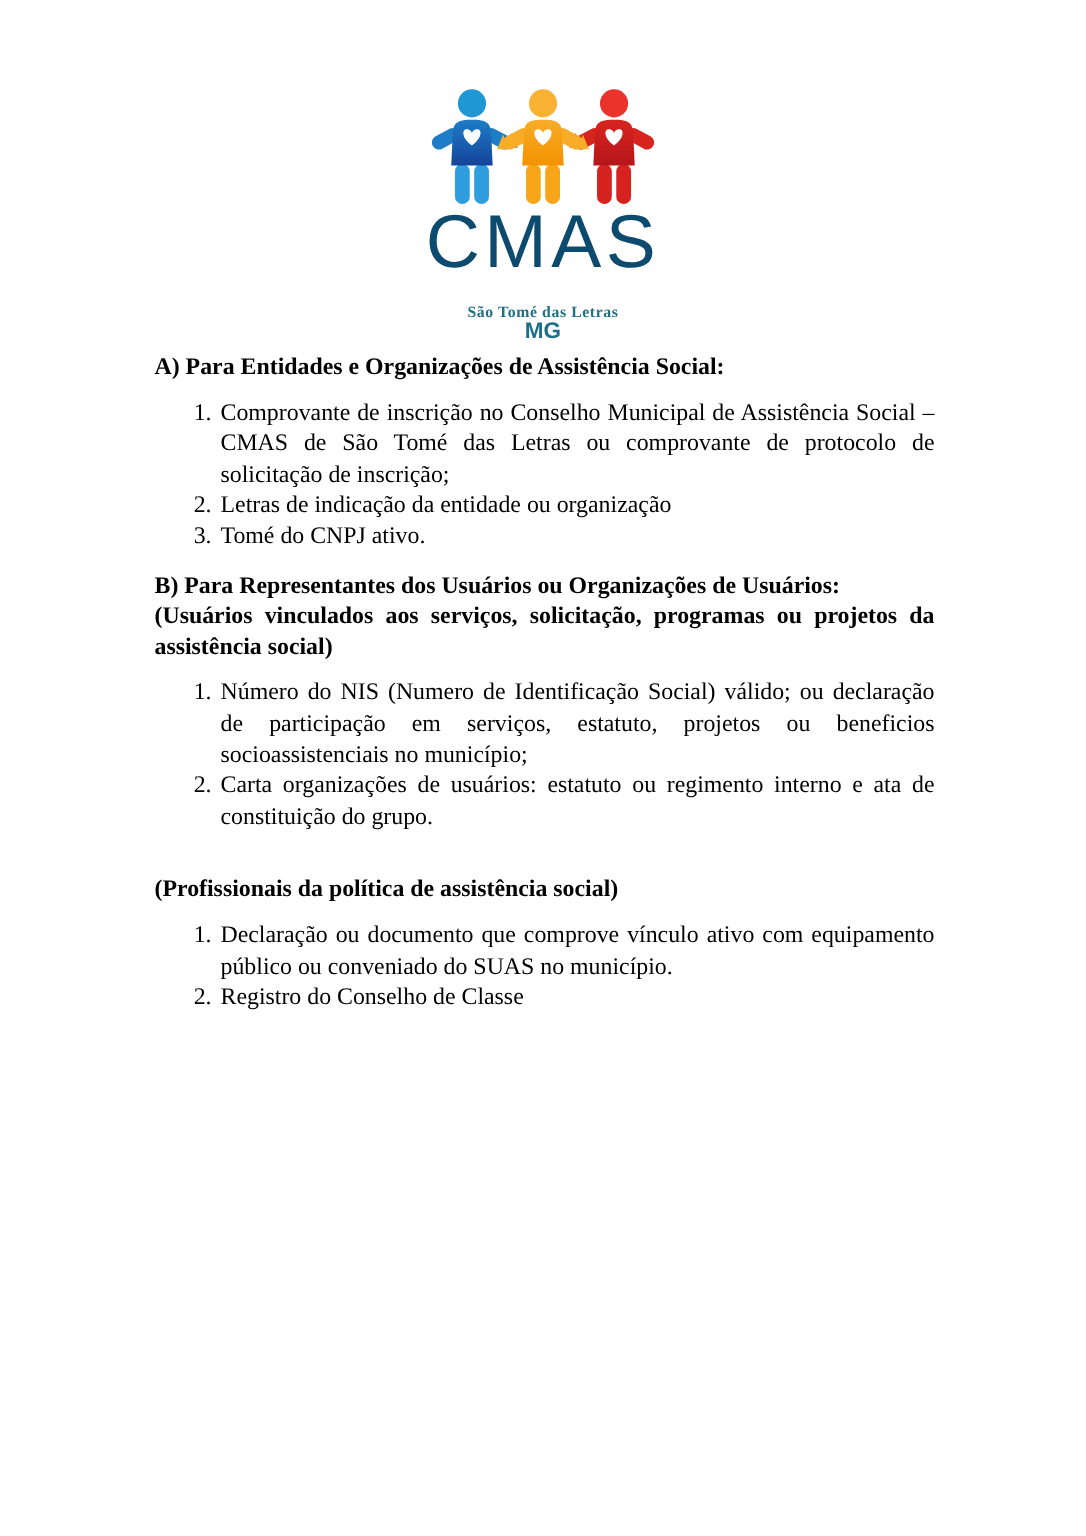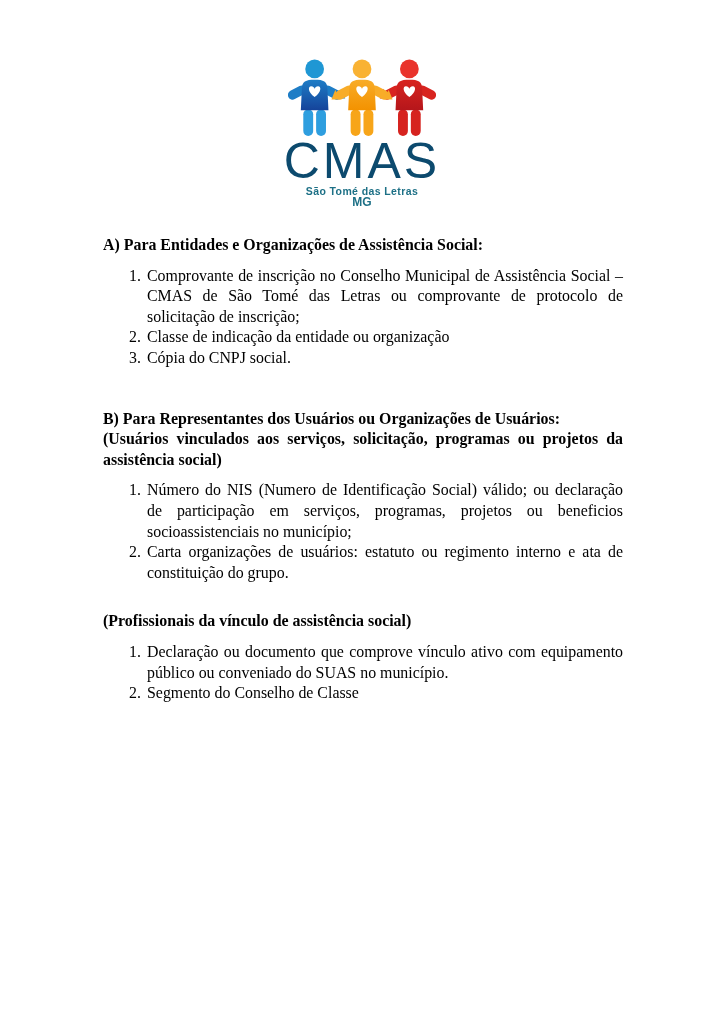--- a/index.html
+++ b/index.html
@@ -33,32 +33,32 @@
   .logo-acronym {
     margin-top: -5px;
     font-family: "Liberation Sans", sans-serif;
     font-weight: normal;
     font-size: 50px;
     line-height: 46px;
     letter-spacing: 3px;
     color: #0c4a6e;
   }
   .logo-city {
-    margin-top: 1px;
-    font-family: Liberation Sans, sans-serif;
+    margin-top: 19px;
+    font-family: Liberation Serif, serif;
     font-weight: bold;
     font-size: 10.5px;
     line-height: 12px;
     letter-spacing: 0.4px;
     color: #1d7086;
   }
   .logo-state {
     font-family: "Liberation Sans", sans-serif;
     font-weight: bold;
-    font-size: 12px;
+    font-size: 15px;
     line-height: 11px;
     color: #1d7086;
   }
 
   
   .content {
     position: absolute;
     top: 222px;
     left: 103px;
     width: 520px;
@@ -67,21 +67,21 @@
     line-height: 20.6px;
     color: #000000;
   }
   .doc-heading {
     font-weight: bold;
     margin: 0;
     font-size: inherit;
   }
   .section { margin: 0; }
   .sec-a { margin-top: 13px; }
-  .sec-b { margin-top: 40px; }
+  .sec-b { margin-top: 12px; }
   .sec-c { margin-top: 28px; }
   .section-title,
   .section-subtitle {
     font-weight: bold;
     text-align: justify;
   }
   ol.doc-list {
     margin: 10px 0 0 0;
     padding: 0 0 0 42px;
     text-align: justify;
@@ -152,36 +152,36 @@
     <div class="logo-state">MG</div>
   </div>
 
   <div class="content">
 
 
     <div class="section sec-a">
       <div class="section-title">A) Para Entidades e Organizações de Assistência Social:</div>
       <ol class="doc-list">
         <li>Comprovante de inscrição no Conselho Municipal de Assistência Social – CMAS de São Tomé das Letras ou comprovante de protocolo de solicitação de inscrição;</li>
-        <li>Classe de indicação da entidade ou organização</li>
-        <li>Cópia do CNPJ social.</li>
+        <li>Letras de indicação da entidade ou organização</li>
+        <li>Tomé do CNPJ ativo.</li>
       </ol>
     </div>
 
     <div class="section sec-b">
       <div class="section-title">B) Para Representantes dos Usuários ou Organizações de Usuários:</div>
       <div class="section-subtitle">(Usuários vinculados aos serviços, solicitação, programas ou projetos da assistência social)</div>
       <ol class="doc-list">
-        <li>Número do NIS (Numero de Identificação Social) válido; ou declaração de participação em serviços, programas, projetos ou beneficios socioassistenciais no município;</li>
+        <li>Número do NIS (Numero de Identificação Social) válido; ou declaração de participação em serviços, estatuto, projetos ou beneficios socioassistenciais no município;</li>
         <li>Carta organizações de usuários: estatuto ou regimento interno e ata de constituição do grupo.</li>
       </ol>
     </div>
 
     <div class="section sec-c">
-      <div class="section-subtitle">(Profissionais da vínculo de assistência social)</div>
+      <div class="section-subtitle">(Profissionais da política de assistência social)</div>
       <ol class="doc-list">
         <li>Declaração ou documento que comprove vínculo ativo com equipamento público ou conveniado do SUAS no município.</li>
-        <li>Segmento do Conselho de Classe</li>
+        <li>Registro do Conselho de Classe</li>
       </ol>
     </div>
 
   </div>
 </div>
 
 </body></html>

